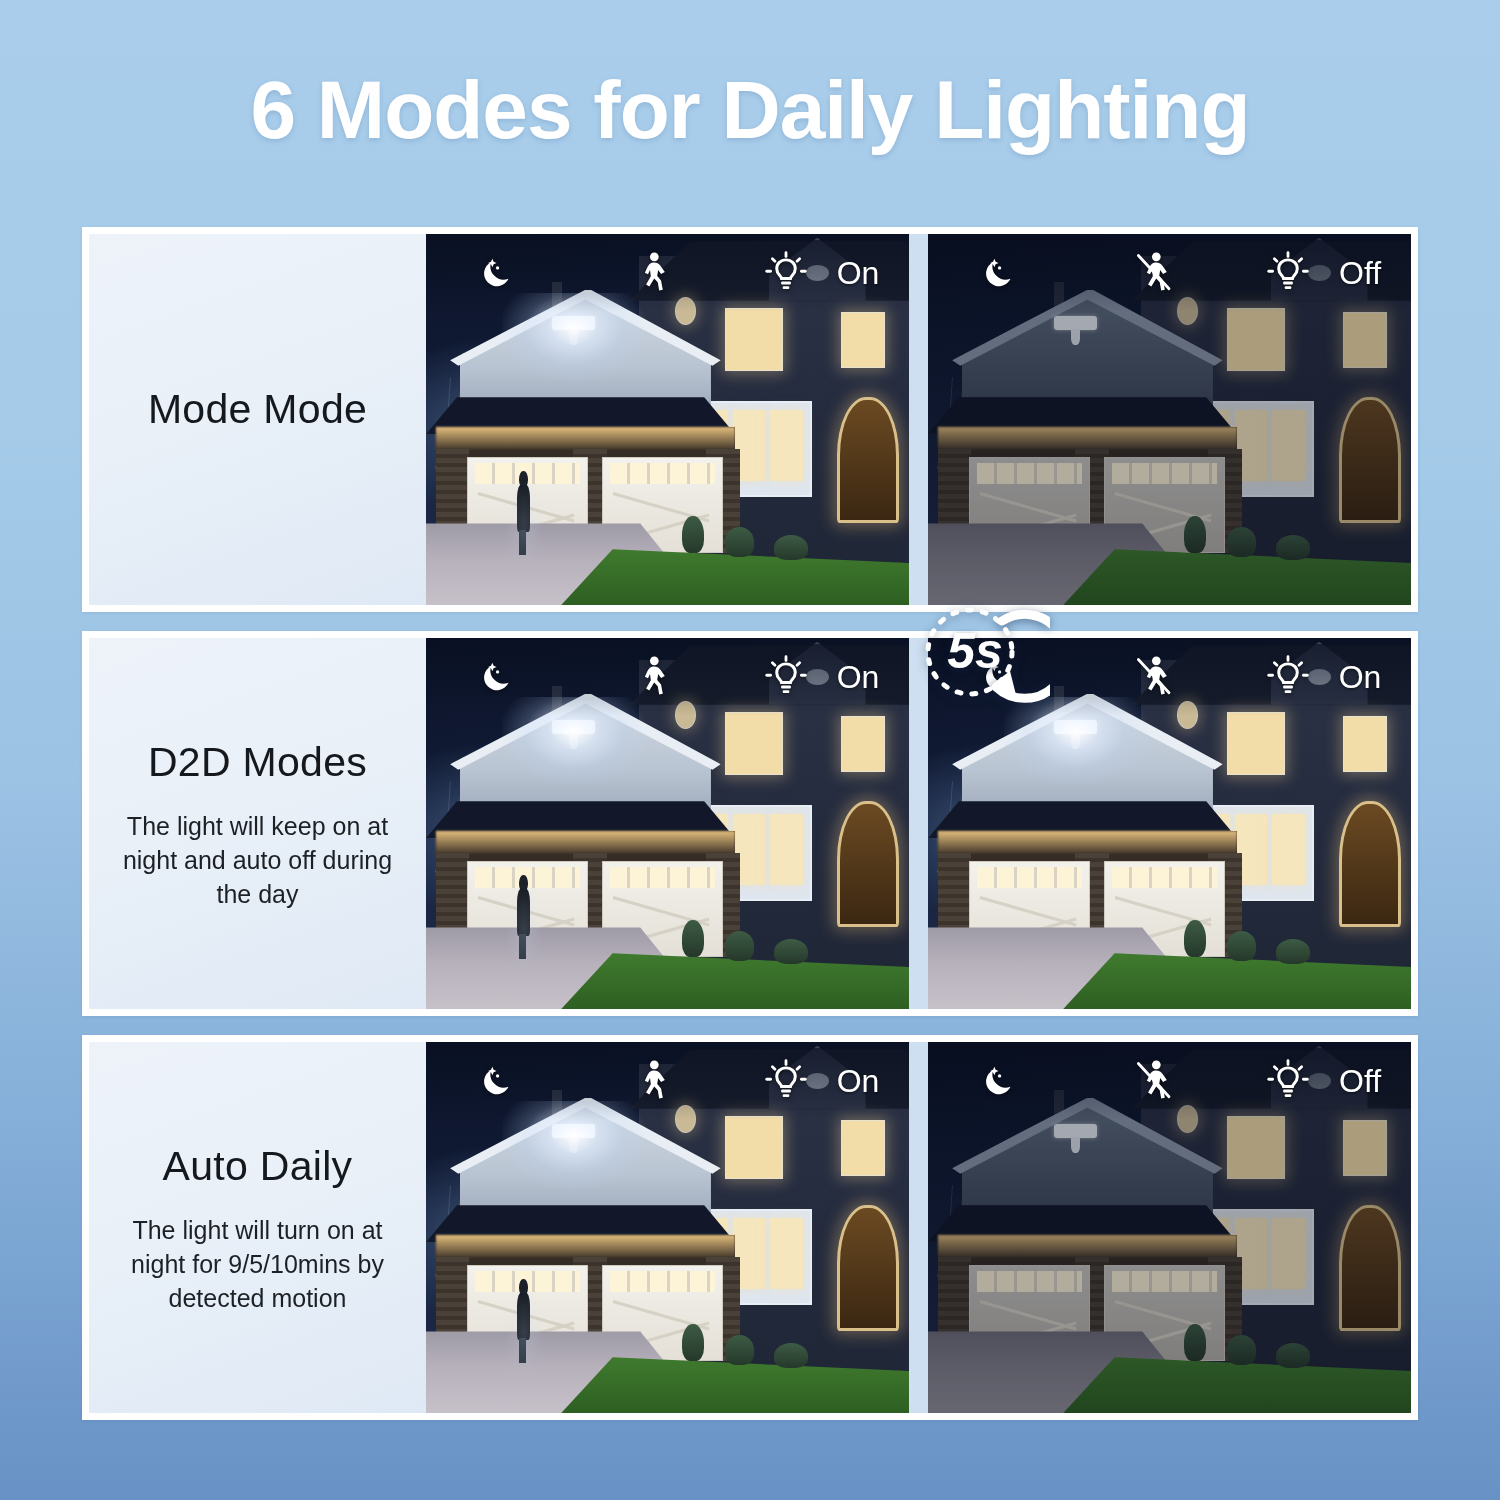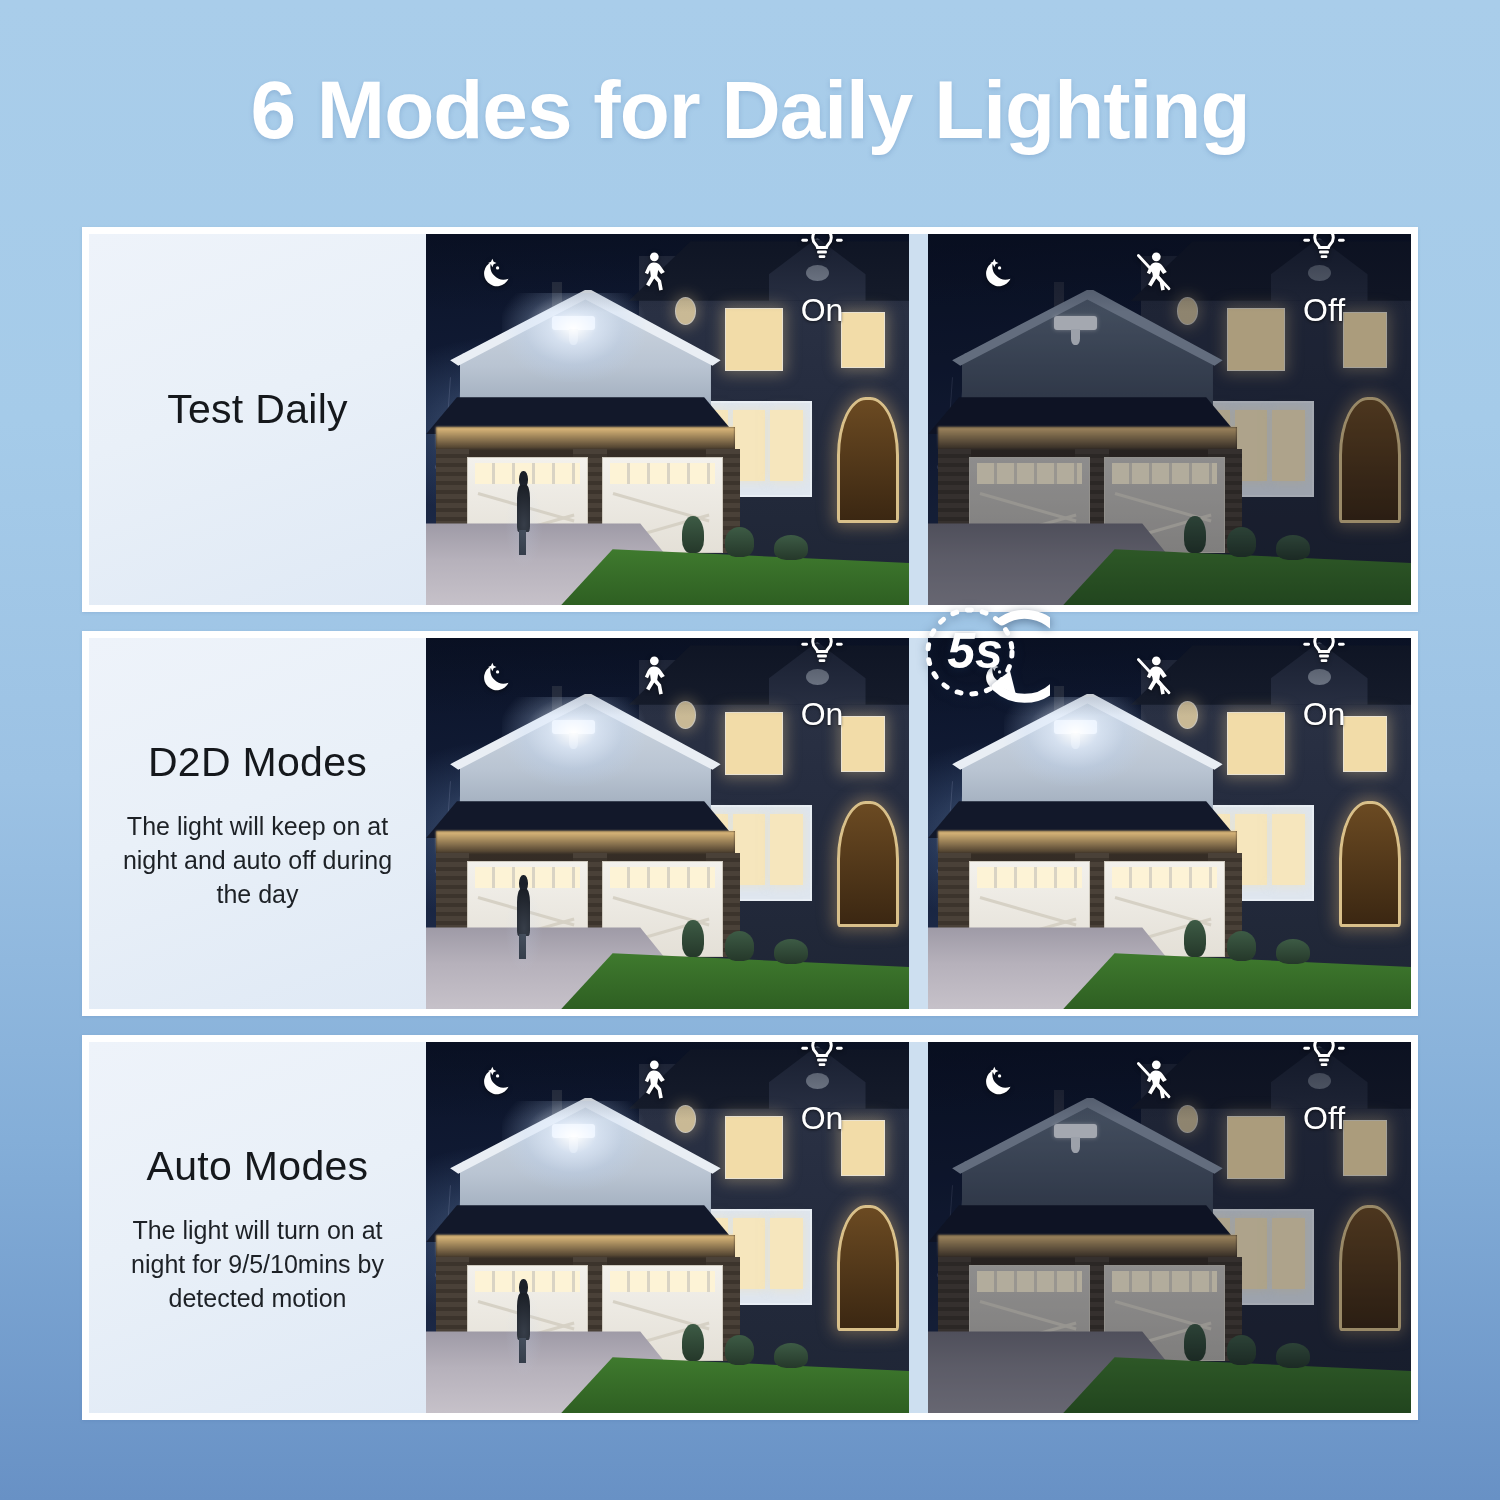--- a/index.html
+++ b/index.html
@@ -251,21 +251,21 @@
   
   .status-bar{
     position:absolute; left:0; top:0; width:100%; height:78px;
     display:flex; align-items:center;
     z-index:6;
     background:linear-gradient(180deg,rgba(8,14,30,.55),rgba(8,14,30,0));
   }
   .status-item{ display:flex; align-items:center; justify-content:center; position:relative; }
   .s-moon{ width:30%; }
   .s-walk{ width:34%; }
-  .s-bulb{ width:36%; display:flex; gap:30px;flex-direction:column; }
+  .s-bulb{ width:36%; display:flex; gap:30px; }
   .status-bar svg{ display:block; filter:drop-shadow(0 1px 2px rgba(0,0,0,.55)); }
   .state-label{
     color:#ffffff; font-size:32px; line-height:32px; font-weight:400;
     text-shadow:0 1px 3px rgba(0,0,0,.6);
   }
 
   
   .timer-badge{
     position:absolute; left:838px; top:370px;
     width:130px; height:110px; z-index:12;
@@ -281,21 +281,21 @@
   .timer-badge svg{ position:absolute; left:0; top:0; filter:drop-shadow(0 2px 5px rgba(20,40,70,.5)); }
 </style>
 </head>
 <body>
 
 <h1 class="page-title">6 Modes for Daily Lighting</h1>
 
 <div class="rows" id="rows">
     <div class="mode-row">
     <div class="mode-text">
-      <div class="mode-title">Test Daily</div>
+      <div class="mode-title">Mode Mode</div>
     </div>
     <div class="photos">
     <div class="photo">
 
   <div class="sky"></div>
   <div class="glow-sky"></div>
   <div class="tree"></div>
 
   <div class="house-right"></div>
   <div class="roof-main"></div>
@@ -683,21 +683,21 @@
       </svg>
     </span>
     <span class="state-label">On</span>
   </span>
       </div>
     </div>
       </div>
     </div>
     <div class="mode-row">
     <div class="mode-text">
-      <div class="mode-title">Auto Modes</div>
+      <div class="mode-title">Auto Daily</div>
       <div class="mode-desc">The light will turn on at night for 9/5/10mins by detected motion</div>
     </div>
     <div class="photos">
     <div class="photo">
 
   <div class="sky"></div>
   <div class="glow-sky"></div>
   <div class="tree"></div>
 
   <div class="house-right"></div>

